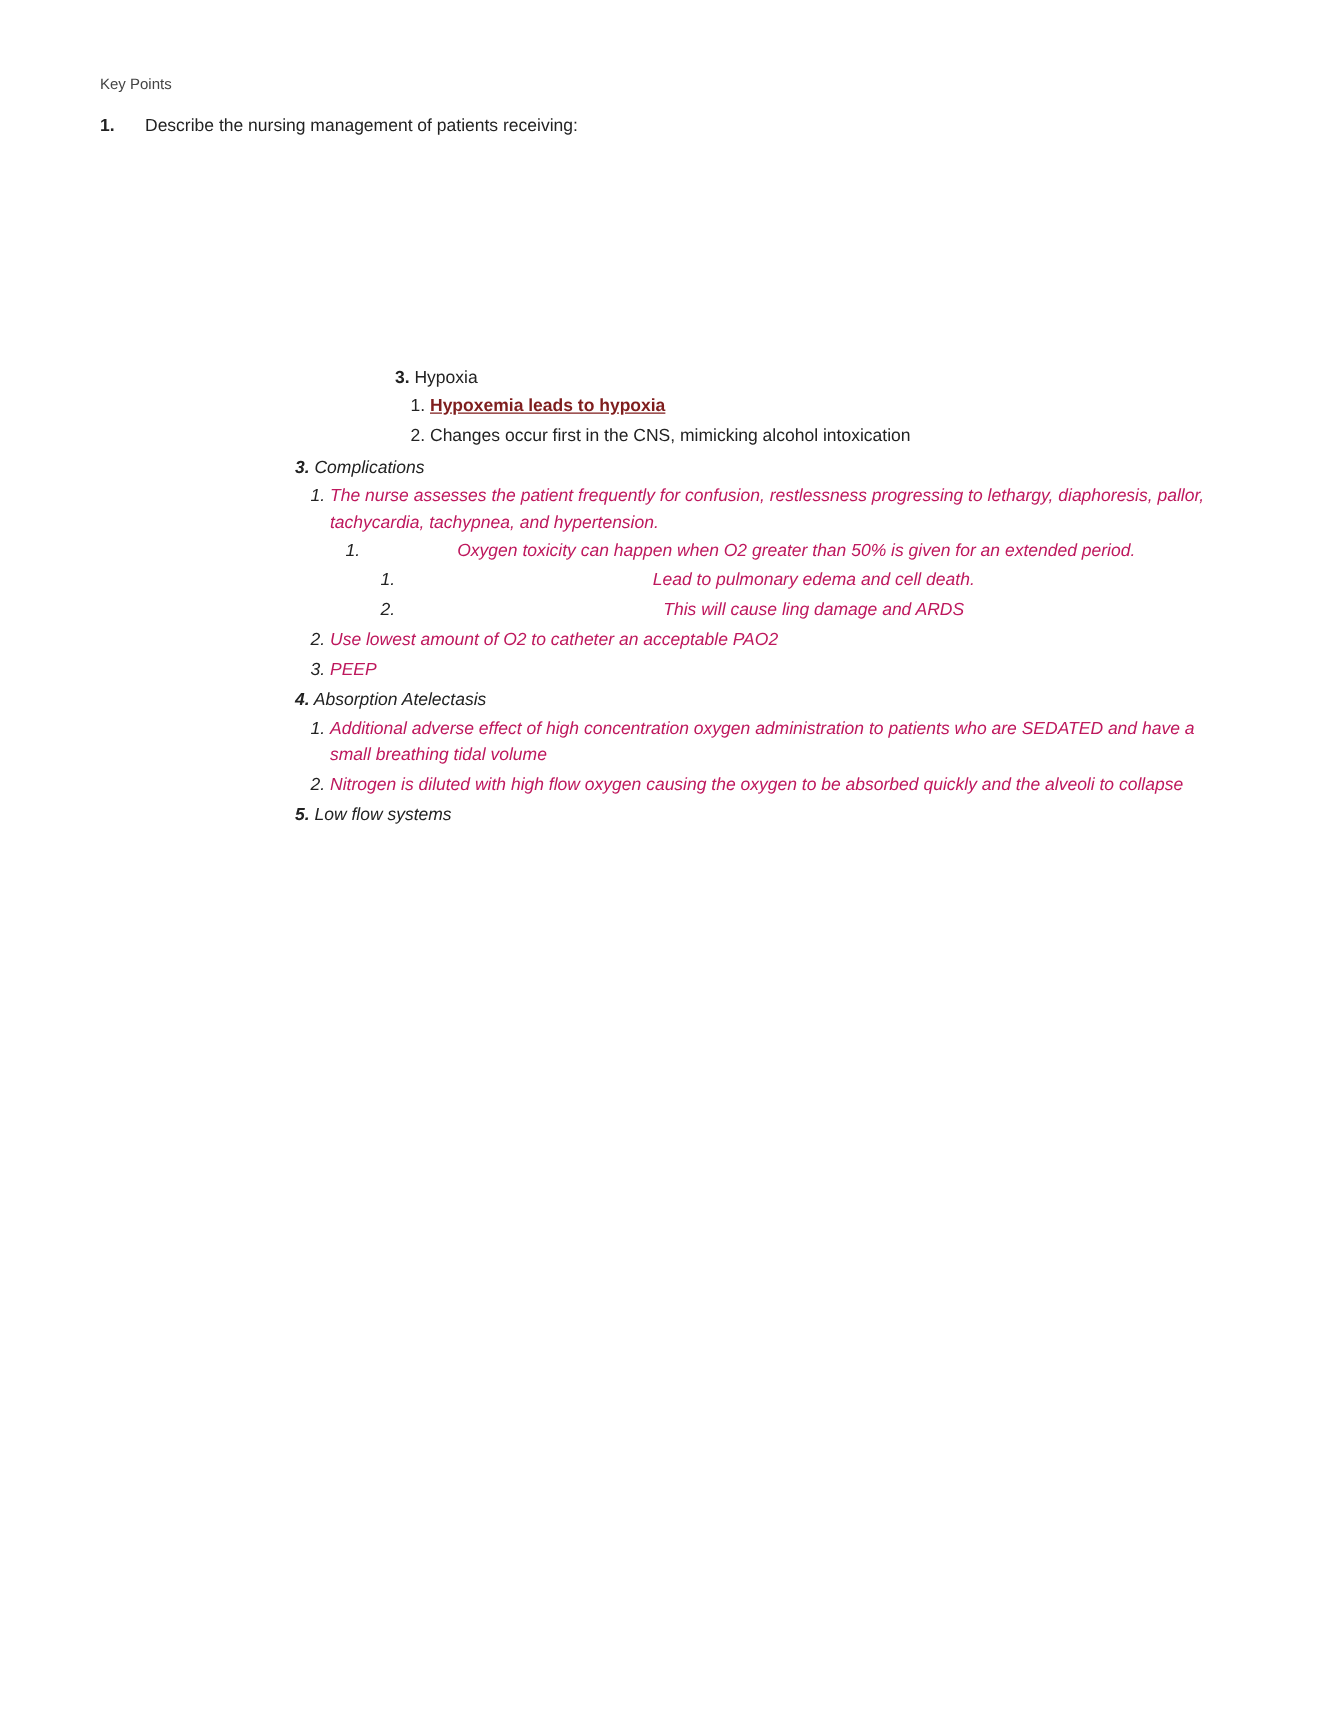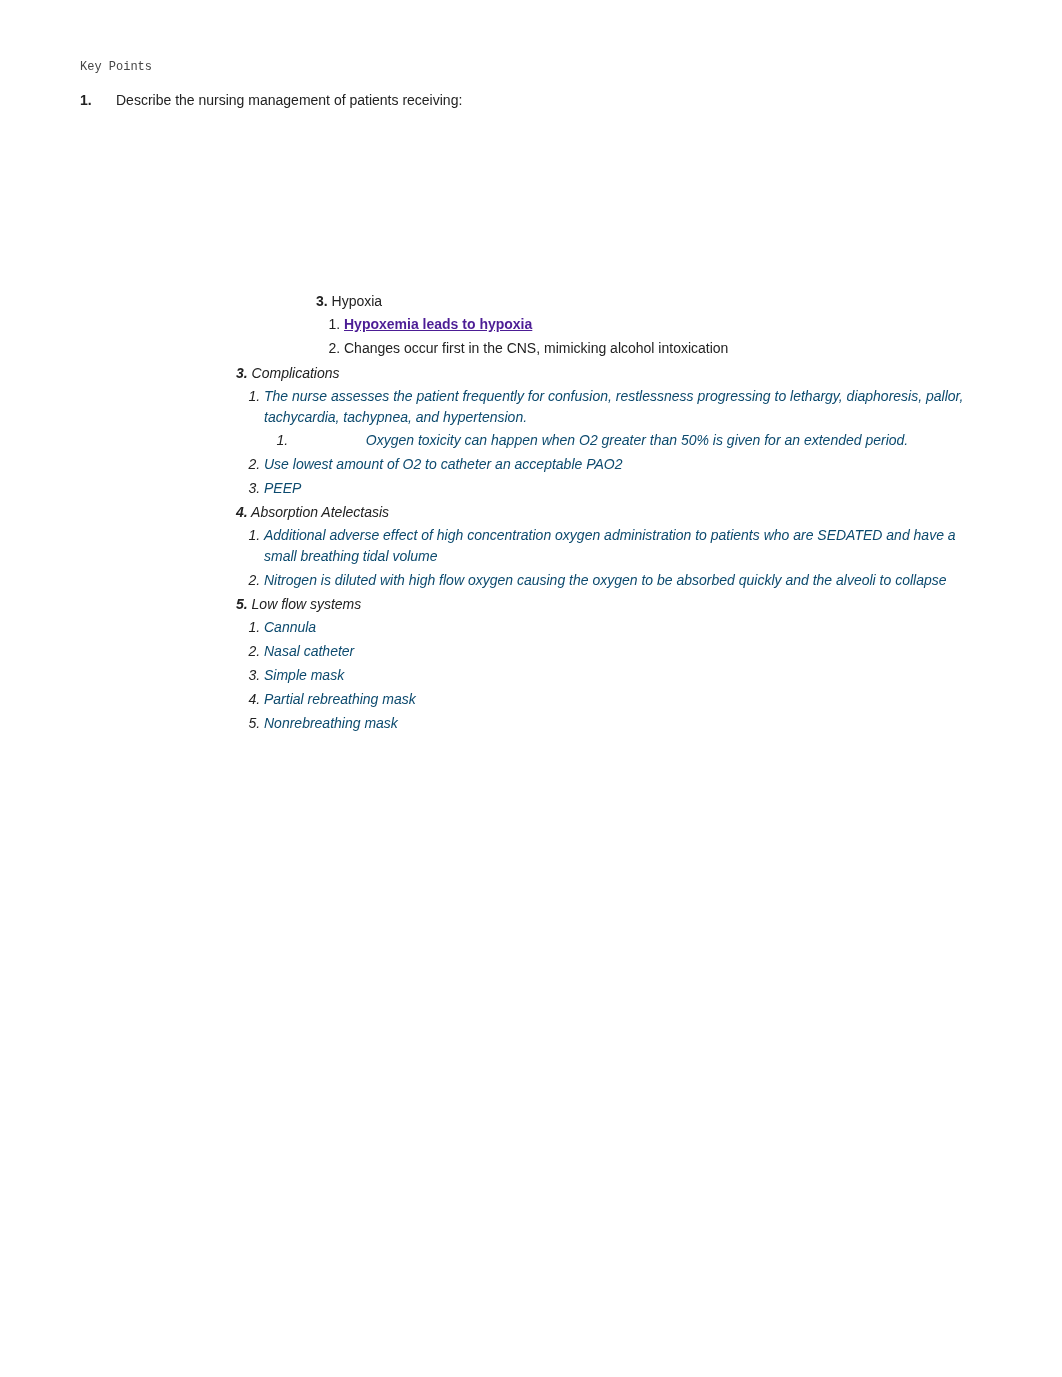--- a/index.html
+++ b/index.html
@@ -13,21 +13,20 @@
       font-size: 14px;
       color: #222222;
       width: 1062px;
       min-height: 1377px;
       padding: 60px 80px;
     }
     .key-points-label {
       font-size: 12px;
       color: #444;
       margin-bottom: 16px;
-      font-family: Liberation Mono, monospace;
     }
     .main-list {
       list-style: none;
       padding: 0;
     }
     .main-list > li {
       display: flex;
       gap: 16px;
       margin-bottom: 8px;
     }
@@ -57,22 +56,22 @@
     }
     ol.level4 {
       list-style: decimal;
       padding-left: 28px;
       margin-top: 2px;
     }
     li {
       margin-bottom: 3px;
       line-height: 1.5;
     }
-    .orange { color: #0c4a6e; }
-    .orange-bold { color: #4c1d95; font-weight: bold; text-decoration: underline; }
+    .orange { color: #be185d; }
+    .orange-bold { color: #7f1d1d; font-weight: bold; text-decoration: underline; }
     .black { color: #222; text-align: right; }
     .section-heading {
       padding-left: 200px;
       margin-top: 180px;
     }
     .top-item-text {
       font-size: 14px;
       margin-top: 12px;
     }
   </style>
@@ -113,20 +112,28 @@
 
           <li>
             <strong>3.</strong>
             <span class="black">Complications</span>
             <ol class="level2">
               <li>
                 <span class="orange">The nurse assesses the patient frequently for confusion, restlessness progressing to lethargy, diaphoresis, pallor, tachycardia, tachypnea, and hypertension.</span>
                 <ol class="level3">
                   <li>
                     <span class="orange">Oxygen toxicity can happen when O2 greater than 50% is given for an extended period.</span>
+                    <ol class="level4">
+                      <li>
+                        <span class="orange">Lead to pulmonary edema and cell death.</span>
+                      </li>
+                      <li>
+                        <span class="orange">This will cause ling damage and ARDS</span>
+                      </li>
+                    </ol>
                   </li>
                 </ol>
               </li>
               <li>
                 <span class="orange">Use lowest amount of O2 to catheter an acceptable PAO2</span>
               </li>
               <li>
                 <span class="orange">PEEP</span>
               </li>
             </ol>
@@ -141,27 +148,20 @@
               </li>
               <li>
                 <span class="orange">Nitrogen is diluted with high flow oxygen causing the oxygen to be absorbed quickly and the alveoli to collapse</span>
               </li>
             </ol>
           </li>
 
           <li>
             <strong>5.</strong>
             <span class="black">Low flow systems</span>
-            <ol class="level2">
-              <li><span class="orange">Cannula</span></li>
-              <li><span class="orange">Nasal catheter</span></li>
-              <li><span class="orange">Simple mask</span></li>
-              <li><span class="orange">Partial rebreathing mask</span></li>
-              <li><span class="orange">Nonrebreathing mask</span></li>
-            </ol>
           </li>
 
 
         </ol>
       </div>
 
     </div>
   </li>
 </ol>
 

